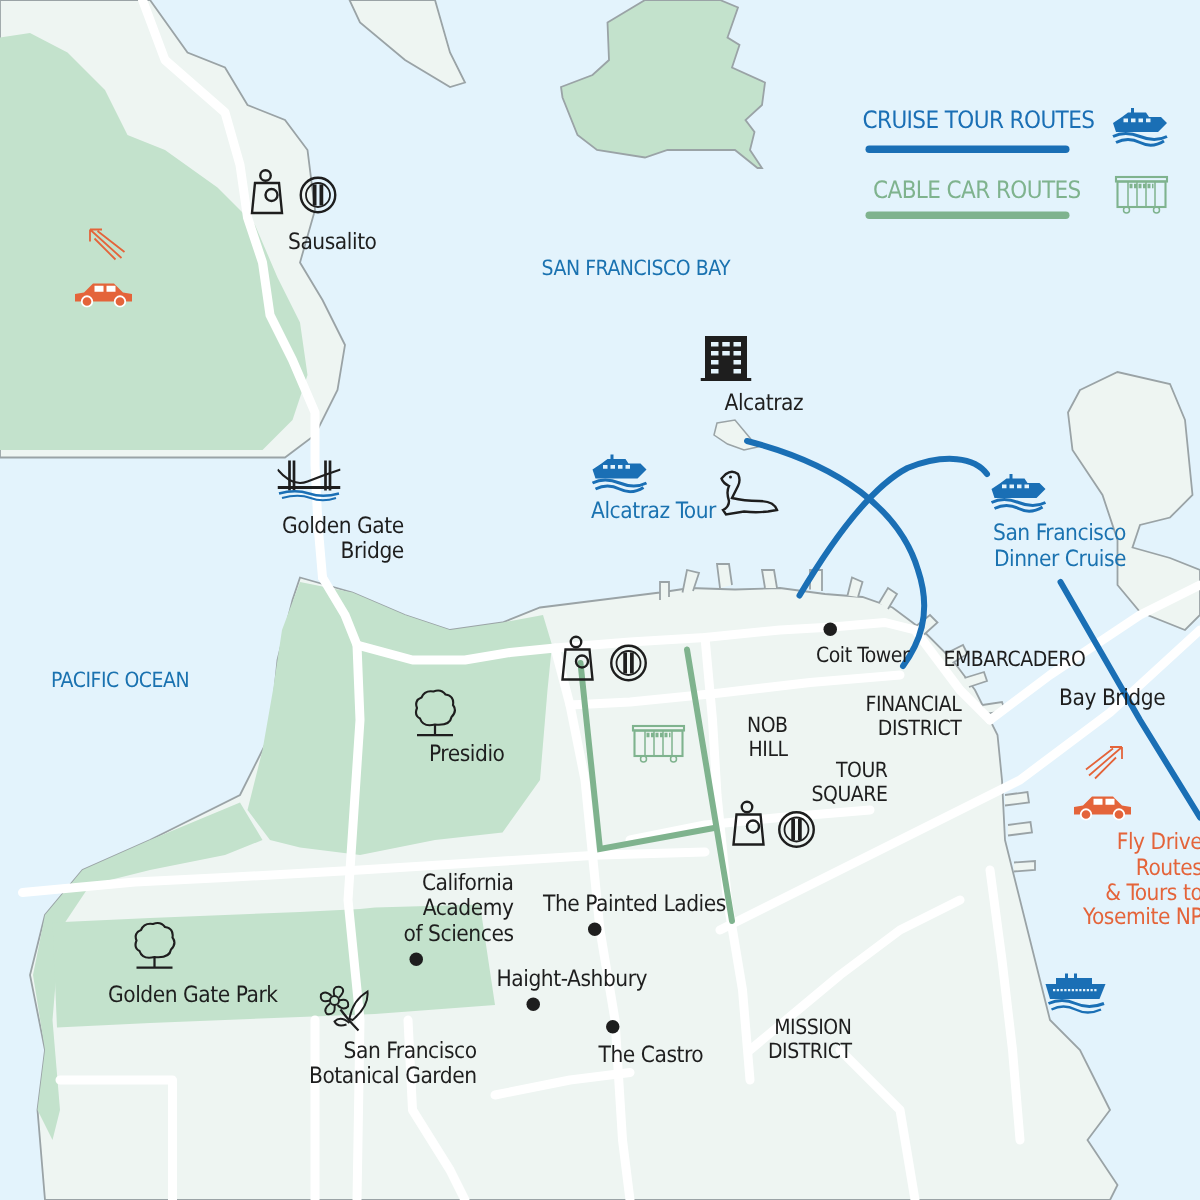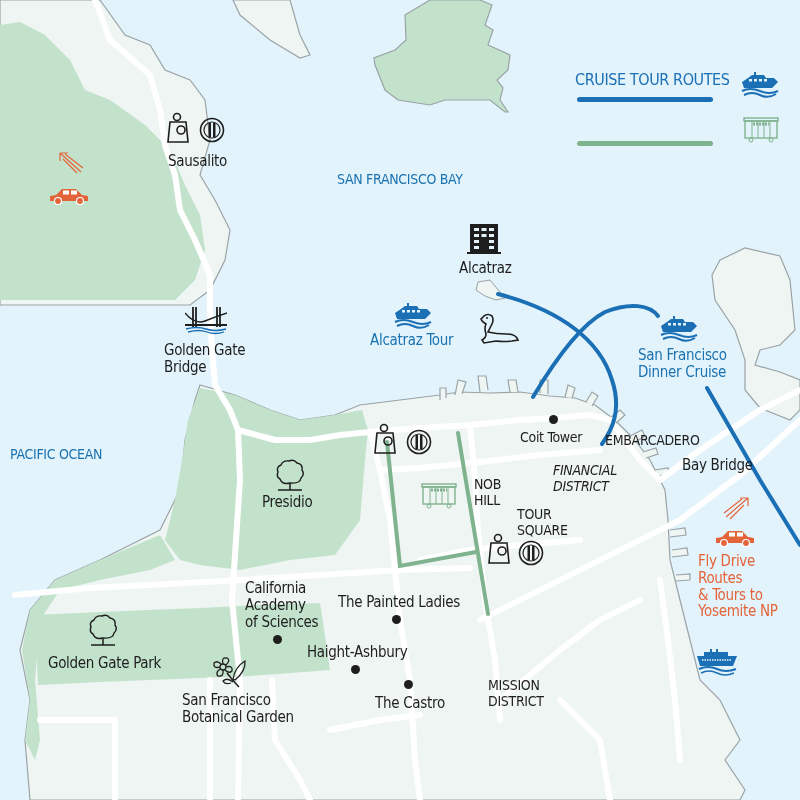--- a/index.html
+++ b/index.html
@@ -1,19 +1,19 @@
 <!DOCTYPE html>
 <html><head>
 <meta charset="utf-8">
 <style>
   html, body { margin:0; padding:0; }
   body { width:800px; height:800px; overflow:hidden; background:#e3f3fc; font-family:"DejaVu Sans Condensed","DejaVu Sans",sans-serif; }
   #map { position:relative; width:800px; height:800px; }
   #map svg.base { position:absolute; left:0; top:0; }
-  .lbl { position:absolute; white-space:pre; text-align:left; line-height:1.12; color:#1e1e1e; font-size:14px; letter-spacing:-0.3px; }
+  .lbl { position:absolute; white-space:pre; text-align:right; line-height:1.12; color:#1e1e1e; font-size:14px; letter-spacing:-0.3px;padding-left:24px; }
   .water { color:#1a72b0; font-size:14px; }
   .drive { color:#e4643a; font-size:15px; }
   .cruise { color:#1a72b0; font-size:15px; }
   .caps { font-size:14px; }
   .legend-text { position:absolute; font-size:16px; letter-spacing:-0.4px; white-space:nowrap; }
   .legend-line { position:absolute; height:5px; border-radius:3px; }
   .icon { position:absolute; }
   .dot { position:absolute; width:9px; height:9px; border-radius:50%; background:#1e1e1e; }
 </style>
 </head>
@@ -104,20 +104,21 @@
         <path d="M14,2 L16,2 L16,5 L24,5 L26,8 L34,8 L38,12 L32,18 L4,18 L2,12 L8,8 L12,5 L14,5Z" fill="#1a6fb5"></path>
         <rect x="9" y="9" width="3" height="2.5" fill="#e3f3fc"></rect>
         <rect x="14" y="9" width="3" height="2.5" fill="#e3f3fc"></rect>
         <rect x="19" y="9" width="3" height="2.5" fill="#e3f3fc"></rect>
         <rect x="24" y="9" width="3" height="2.5" fill="#e3f3fc"></rect>
         <path d="M2,21 Q10,17 20,21 T38,21" stroke="#1a6fb5" stroke-width="2" fill="none"></path>
         <path d="M4,25 Q12,21 20,25 T36,24" stroke="#1a6fb5" stroke-width="2" fill="none"></path>
       </svg>
   </div>
 
+  <div class="legend-text" style="left:582px;top:117px;color:#7fb38e;">CABLE CAR ROUTES</div>
   <div class="legend-line" style="left:577px;top:141px;width:136px;background:#7fb38e;"></div>
   <div class="icon" style="left:741px;top:114px;">
     <svg width="40" height="30" viewBox="0 0 40 30">
         <rect x="3" y="4" width="34" height="3" fill="none" stroke="#7fb38e" stroke-width="1.4"></rect>
         <rect x="4" y="7" width="32" height="17" fill="none" stroke="#7fb38e" stroke-width="1.4"></rect>
         <line x1="11" y1="7" x2="11" y2="24" stroke="#7fb38e"></line>
         <line x1="17" y1="7" x2="17" y2="24" stroke="#7fb38e"></line>
         <line x1="23" y1="7" x2="23" y2="24" stroke="#7fb38e"></line>
         <line x1="29" y1="7" x2="29" y2="24" stroke="#7fb38e"></line>
         <path d="M12,10 h16" stroke="#7fb38e" stroke-width="3" stroke-dasharray="2,1"></path>
@@ -224,21 +225,21 @@
         <path d="M4,25 Q12,21 20,25 T36,24" stroke="#1a6fb5" stroke-width="2" fill="none"></path>
       </svg>
   </div>
   <div class="lbl cruise" style="left:638px;top:347px;">San Francisco
 Dinner Cruise</div>
 
   <div class="dot" style="left:549px;top:415px;"></div>
   <div class="lbl" style="left:520px;top:430px;font-size:14px;">Coit Tower</div>
 
   <div class="lbl caps" style="left:605px;top:433px;">EMBARCADERO</div>
-  <div class="lbl caps" style="left:553px;top:463px;font-style:italic;">FINANCIAL
+  <div class="lbl caps" style="left:553px;top:463px;">FINANCIAL
 DISTRICT</div>
   <div class="lbl" style="left:682px;top:457px;font-size:15px;">Bay Bridge</div>
 
   <div class="icon" style="left:373px;top:423px;">
     <svg width="26" height="34" viewBox="0 0 26 34">
         <circle cx="11" cy="5" r="3.5" fill="none" stroke="#1e1e1e" stroke-width="1.6"></circle>
         <path d="M4,10 L20,10 L22,30 L2,30 Z" fill="none" stroke="#1e1e1e" stroke-width="1.6"></path>
         <circle cx="15" cy="18" r="4" fill="none" stroke="#1e1e1e" stroke-width="1.6"></circle>
       </svg>
   </div>

